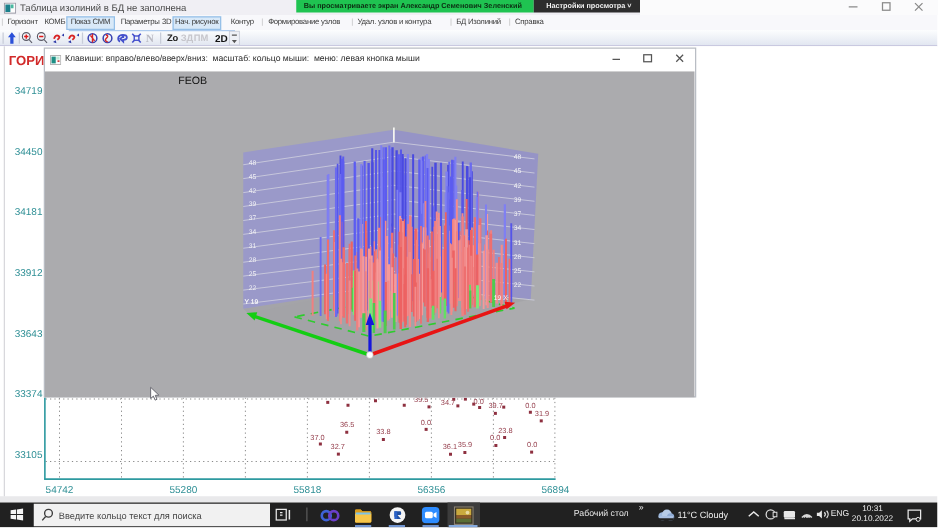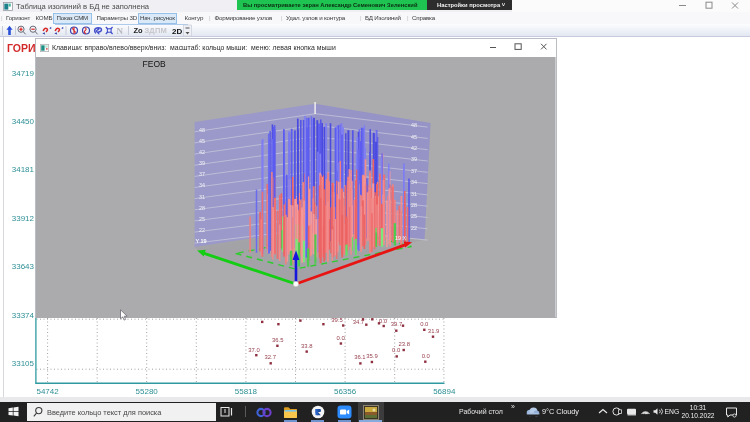--- a/index.html
+++ b/index.html
@@ -671,21 +671,21 @@
 <div class="abs" style="left:359px;top:420.4px;width:23px;height:1.6px;background:#85aade;"></div>
 <span class="tl" style="left:459px;top:407.5px;font-size:7px;color:#e6e6e6;">Рабочий стол</span>
 <span class="tl" style="left:511px;top:403px;font-size:7px;color:#e6e6e6;">»</span>
 <svg class="abs" style="left:525px;top:407px" width="15" height="10" viewBox="0 0 15 10">
  <circle cx="5" cy="6" r="3.3" fill="#9db8dd"></circle>
  <circle cx="8.5" cy="4.5" r="3.9" fill="#b7cce8"></circle>
  <circle cx="11.5" cy="6.5" r="2.9" fill="#8fabd4"></circle>
  <rect x="2" y="6.5" width="12" height="3" fill="#212121"></rect>
  <rect x="2" y="5.8" width="12" height="1.8" rx="0.9" fill="#a9c0e2"></rect>
 </svg>
-<span class="tl" style="left:542px;top:406.5px;font-size:7.3px;color:#f0f0f0;">9°C Cloudy</span>
+<span class="tl" style="left:542px;top:406.5px;font-size:7.3px;color:#f0f0f0;">11°C Cloudy</span>
 <svg class="abs" style="left:596px;top:405px" width="150" height="14" viewBox="0 0 150 14">
  <path d="M3 8 L7 4.5 L11 8" fill="none" stroke="#e8e8e8" stroke-width="1.2"></path>
  <circle cx="20.5" cy="6.5" r="3.6" fill="none" stroke="#e0e0e0" stroke-width="1"></circle>
  <rect x="22.5" y="4.8" width="3" height="3.6" fill="#212121" stroke="#e0e0e0" stroke-width="0.8"></rect>
  <rect x="31" y="3.8" width="9" height="5.4" rx="1" fill="#e8e8e8"></rect>
  <path d="M31.5 9.8 L40 9.8" stroke="#e8e8e8" stroke-width="1.2"></path>
  <path d="M45.5 9 q4 -4.5 8 0 M47.2 9 q2.3 -2.6 4.6 0 M48.9 9 q0.9 -1 1.8 0" fill="none" stroke="#d8d8d8" stroke-width="1.1"></path>
  <path d="M57.5 5.2 L59.3 5.2 L61.5 3.2 L61.5 9.8 L59.3 7.8 L57.5 7.8 Z" fill="#e8e8e8"></path>
  <path d="M63.5 4.8 q1.6 1.7 0 3.4 M65.3 3.6 q2.6 2.9 0 5.8" fill="none" stroke="#e8e8e8" stroke-width="0.9"></path>
 </svg>

